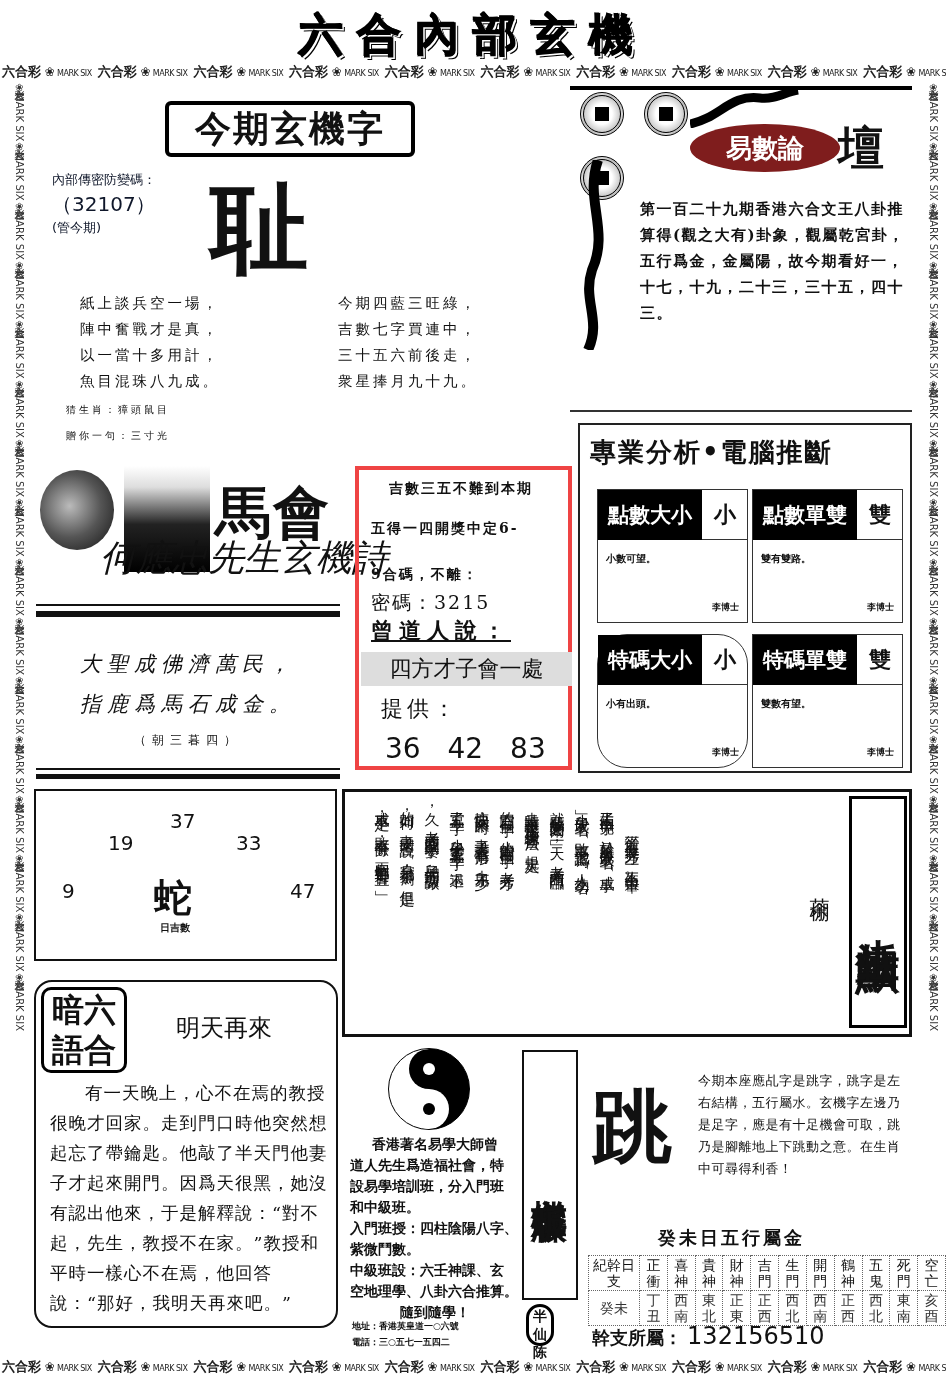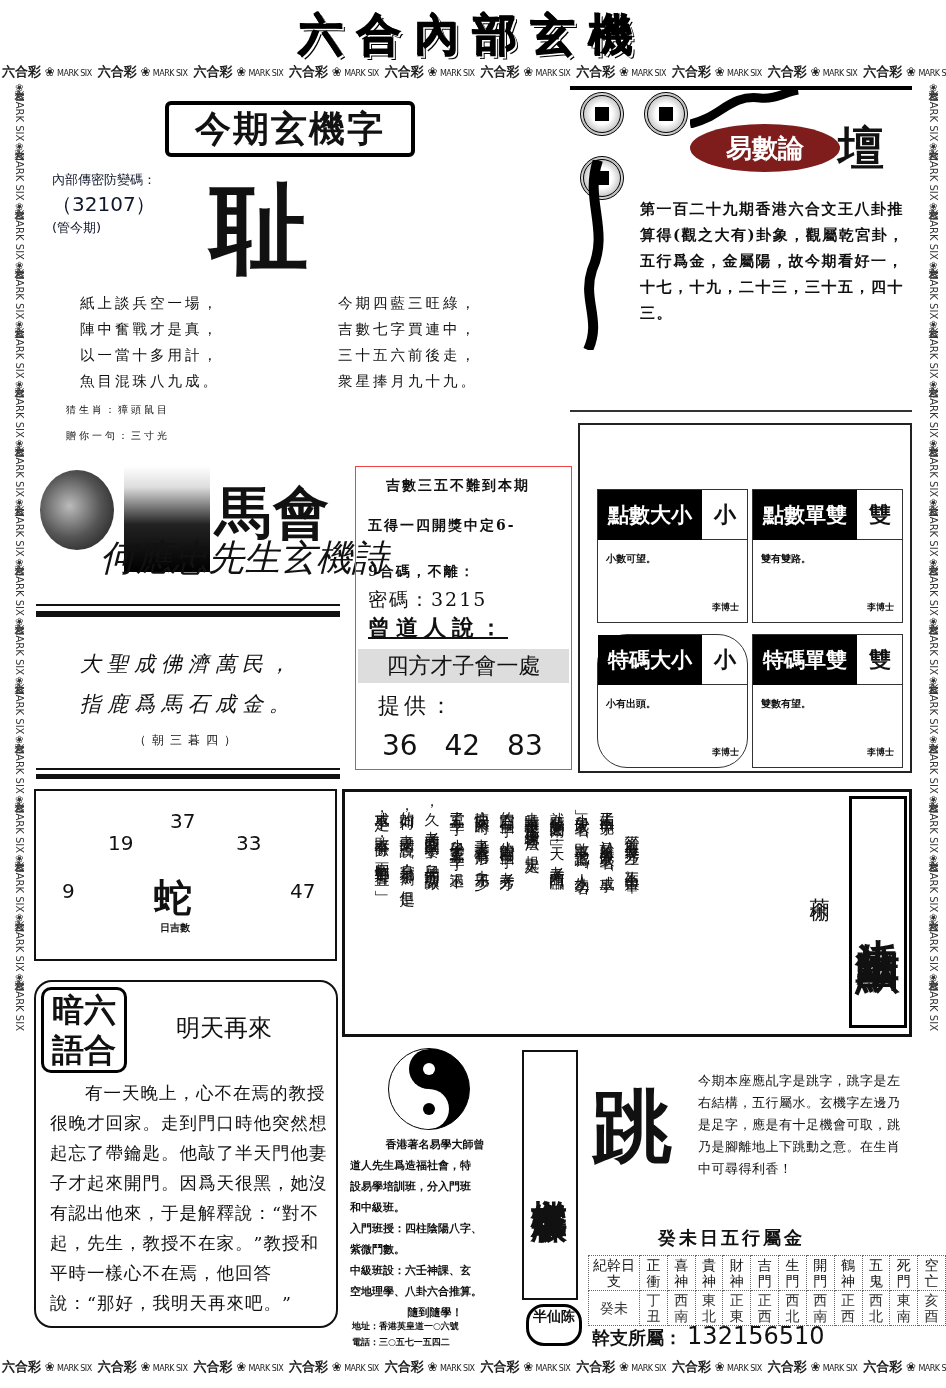--- a/index.html
+++ b/index.html
@@ -9,21 +9,21 @@
   .masthead{left:0;top:0;width:946px;height:62px;text-align:center;}
   .masthead-title{display:inline-block;margin-top:6px;font-size:44px;font-weight:900;letter-spacing:14px;
       color:#000;-webkit-text-stroke:1px #000;text-shadow:2px 2px 0 #fff,3px 3px 0 #000,-1px -1px 0 #000;
       font-family:"DejaVu Sans",sans-serif;}
   .ticker{white-space:nowrap;overflow:hidden;font-size:10px;color:#222;}
   .ticker span.big{font-weight:900;font-size:13px;margin:0 2px;}
   .ticker span.logo{font-size:12px;margin:0 2px;}
   .ticker span.ms{font-size:8px;letter-spacing:-0.5px;margin-right:4px;}
   .vticker{writing-mode:vertical-rl;white-space:nowrap;overflow:hidden;font-size:10px;color:#333;}
   .box{border:2px solid #111;box-sizing:border-box;}
-  .thin{border:1px solid #ef4444;box-sizing:border-box;}
+  .thin{border:4px solid #ef4444;box-sizing:border-box;}
 
   
   .xjz-title{left:165px;top:101px;width:250px;height:56px;border:4px solid #000;border-radius:6px;
       box-sizing:border-box;text-align:center;font-size:36px;font-weight:900;line-height:48px;letter-spacing:2px;}
   .code-block{left:52px;top:168px;font-size:13px;line-height:24px;color:#0f172a;}
   .code-num{font-size:20px;}
   .big-char{left:210px;top:178px;font-size:98px;font-weight:900;line-height:100px;font-family:"DejaVu Serif",serif;}
   .poem{font-size:14.5px;line-height:26px;letter-spacing:3px;font-family:"DejaVu Serif",serif;}
 
   
@@ -83,26 +83,26 @@
 
   
   .taiji{left:388px;top:1048px;width:80px;height:80px;border-radius:50%;border:1.5px solid #000;overflow:hidden;
       background:linear-gradient(90deg,#fff 50%,#000 50%);}
   .taiji .a,.taiji .b{position:absolute;left:20px;width:40px;height:40px;border-radius:50%;}
   .taiji .a{top:0;background:#000;}
   .taiji .b{top:40px;background:#fff;}
   .taiji .a::after,.taiji .b::after{content:"";position:absolute;left:14px;top:14px;width:12px;height:12px;border-radius:50%;}
   .taiji .a::after{background:#fff;}
   .taiji .b::after{background:#000;}
-  .school-text{left:350px;top:1134px;width:170px;font-size:11px;line-height:21px;font-weight:bold;font-family:"DejaVu Serif",serif;}
+  .school-text{left:350px;top:1134px;width:170px;font-size:14px;line-height:21px;font-weight:bold;font-family:"DejaVu Serif",serif;}
   .addr{left:352px;top:1318px;font-size:9px;line-height:16px;font-weight:bold;}
 
   .xuanji-vert{left:522px;top:1050px;width:56px;height:250px;border:2px solid #111;box-sizing:border-box;writing-mode:vertical-rl;
       font-size:36px;font-weight:900;text-align:center;line-height:52px;font-family:"DejaVu Serif",serif;letter-spacing:2px;}
-  .seal{left:526px;top:1304px;width:56px;height:42px;border:3px solid #000;border-radius:18px;box-sizing:border-box;font-size:14px;font-weight:900;line-height:18px;text-align:center;}
+  .seal{left:526px;top:1304px;width:28px;height:42px;border:3px solid #000;border-radius:18px;box-sizing:border-box;font-size:14px;font-weight:900;line-height:18px;text-align:center;}
 
   .tiao-char{left:592px;top:1074px;font-size:80px;font-weight:900;font-family:"DejaVu Serif",serif;}
   .tiao-text{left:698px;top:1070px;width:210px;font-size:13px;line-height:22px;letter-spacing:0.5px;}
 
   .wx-title{left:658px;top:1226px;font-size:18px;font-weight:900;letter-spacing:3px;}
   .wx-table{left:588px;top:1255px;border-collapse:collapse;font-size:14px;}
   .wx-table td{border:1px dotted #666;text-align:center;padding:0 3px;line-height:16px;}
   .wx-table .hdr td{height:34px;}
   .wx-table .val td{height:34px;color:#333;}
 </style>
@@ -176,20 +176,21 @@
   <div class="zeng-hl" style="top:182px;">四方才子會一處</div>
   <div class="zeng-provide" style="top:224px;">提供：</div>
   <div class="zeng-nums" style="top:262px;">
     <span>36</span>
     <span>42</span>
     <span>83</span>
   </div>
 </div>
 
 <div class="abs zy-box">
+  <div class="zy-title">專業分析•電腦推斷</div>
   <div class="card" style="left:17px;top:64px;">
     <div class="card-head">點數大小</div>
     <div class="card-val">小</div>
     <div class="card-note">小數可望。</div>
     <div class="card-sign">李博士</div>
   </div>
   <div class="card" style="left:172px;top:64px;">
     <div class="card-head">點數單雙</div>
     <div class="card-val">雙</div>
     <div class="card-note">雙有雙路。</div>

